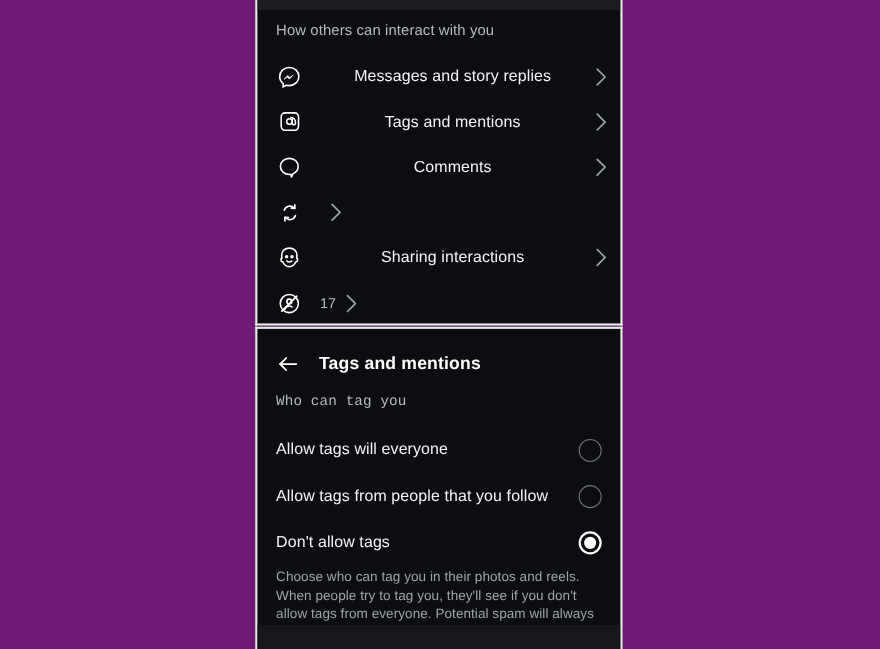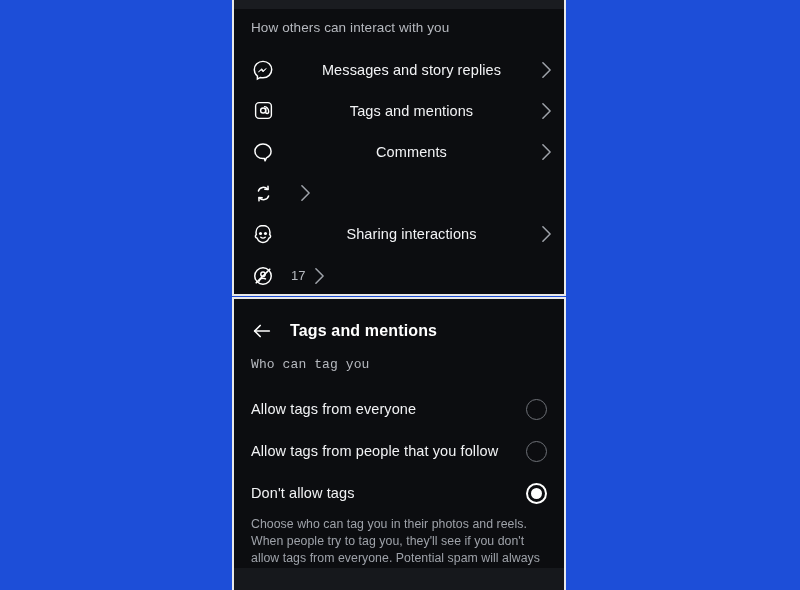--- a/index.html
+++ b/index.html
@@ -9,21 +9,21 @@
     height: 590px;
     background: #000000;
     font-family: "Liberation Sans", sans-serif;
     overflow: hidden;
   }
 
   #root {
     position: relative;
     width: 800px;
     height: 590px;
-    background: #1d4ed8;
+    background: #701a75;
   }
 
   
   .panel {
     position: absolute;
     background: #0c0d10;
     border: 2px solid #e8e8e8;
     overflow: hidden;
   }
 
@@ -347,21 +347,21 @@
         </svg>
       </span>
       <span class="sub-title">Tags and mentions</span>
     </div>
 
     <div class="sub-section-title">Who can tag you</div>
 
     <div class="options">
 
       <div class="option-row">
-        <span class="option-label">Allow tags from everyone</span>
+        <span class="option-label">Allow tags will everyone</span>
         <span class="radio"></span>
       </div>
 
       <div class="option-row">
         <span class="option-label">Allow tags from people that you follow</span>
         <span class="radio"></span>
       </div>
 
       <div class="option-row">
         <span class="option-label">Don't allow tags</span>

